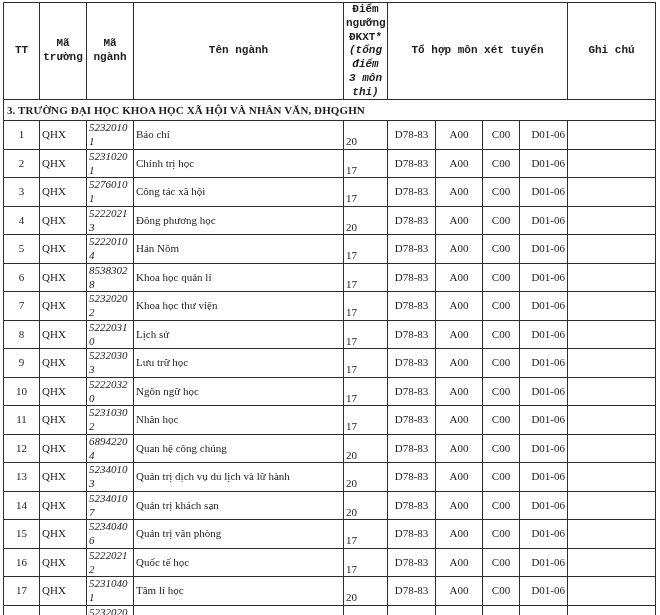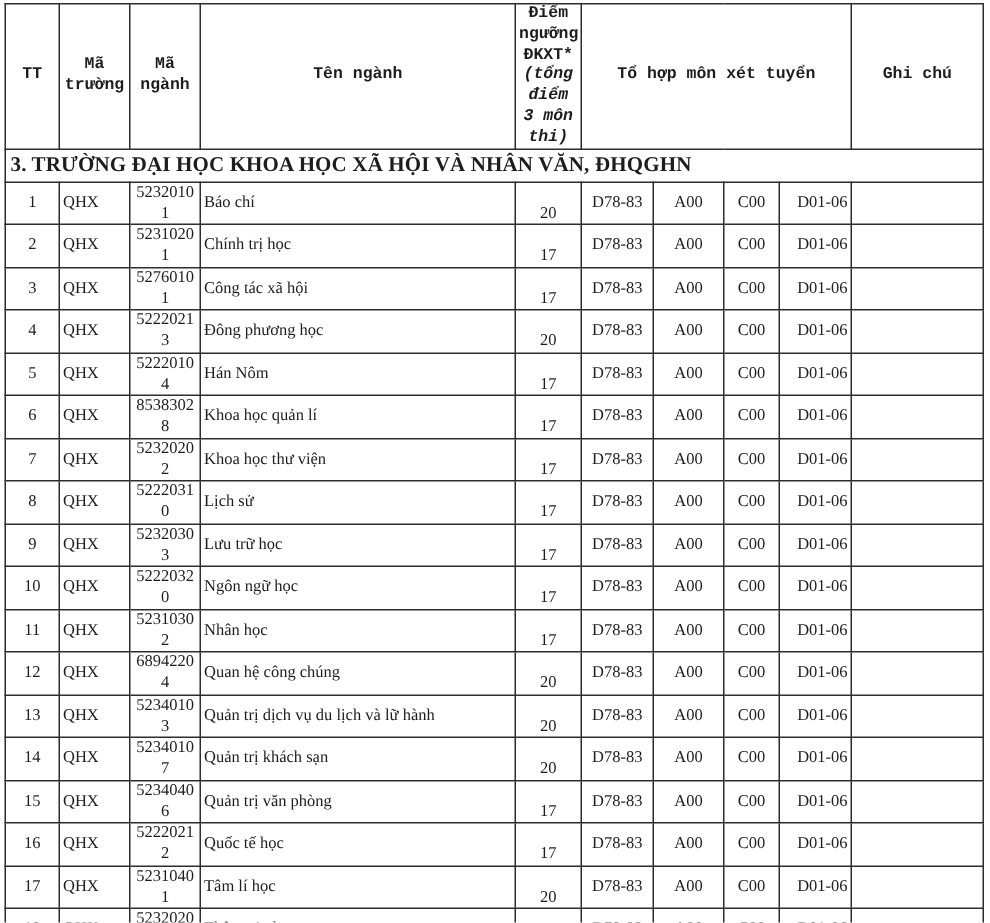--- a/index.html
+++ b/index.html
@@ -33,29 +33,29 @@
     height: 86px;
     padding: 0 3px;
     font-family: Liberation Mono, monospace;
   }
   .hdr-note { font-style: italic; font-weight: bold; }
   tr.section-row td {
     font-weight: bold;
     text-align: left;
     height: 17px;
     padding: 2px 2px 1px 3px;
-    font-size: 14px;
+    font-size: 11px;
     letter-spacing: 0.1px;
   }
   tbody td { height: 20px; vertical-align: middle; }
   .c-tt      { text-align: center; }
   .c-truong  { text-align: left; }
-  .c-manganh { text-align: center; overflow-wrap: break-word; word-break: break-word; }
+  .c-manganh { overflow-wrap: break-word; word-break: break-word; font-style: italic; }
   .c-ten     { text-align: left; padding-left: 4px; }
-  .c-diem    { text-align: center; vertical-align: bottom; padding-bottom: 3px; }
+  .c-diem    { text-align: left; vertical-align: bottom; padding-bottom: 3px; }
   .c-th      { text-align: center; }
   .c-th4     { text-align: right; padding-left: 2px; }
   .c-ghichu  { text-align: left; }
 </style>
 </head>
 <body>
 
 <table class="admission">
   <colgroup>
     <col style="width:36px">

